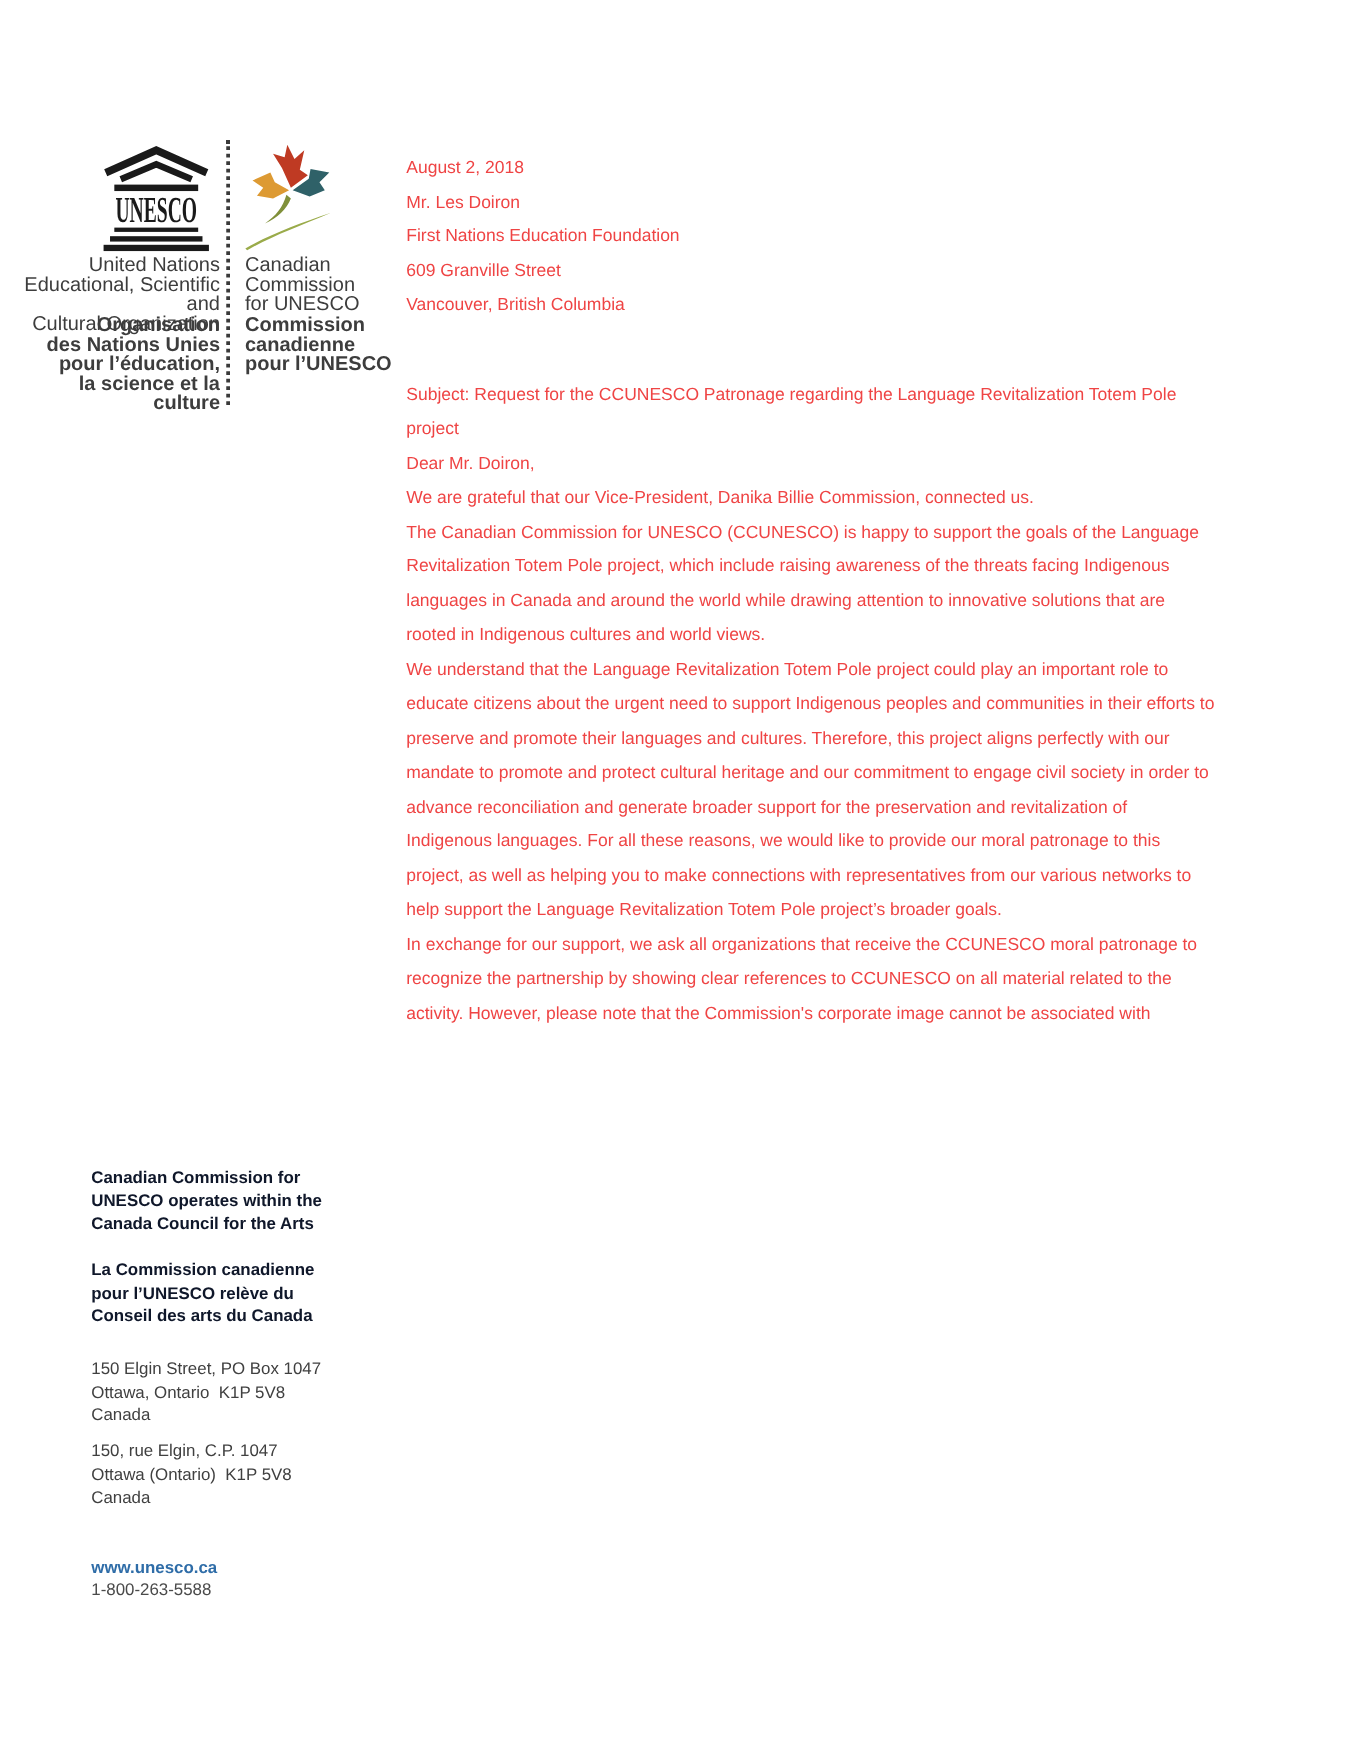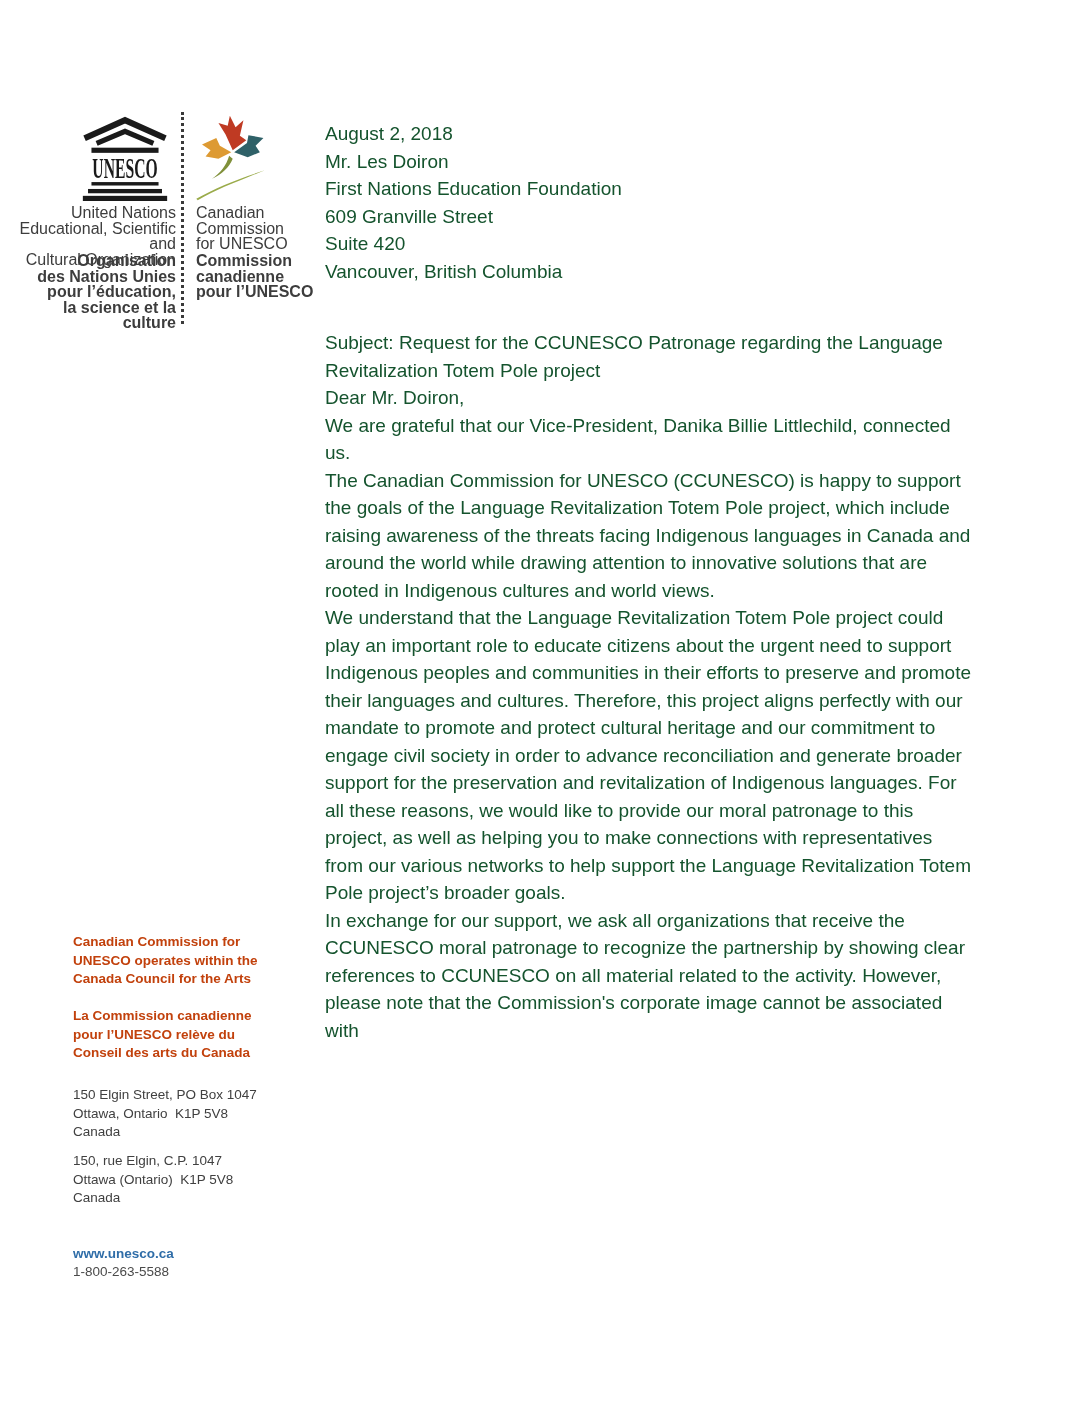--- a/index.html
+++ b/index.html
@@ -21,29 +21,29 @@
   .caption{
     position:absolute;
     font-size:16px;line-height:15.5px;color:#3d3d3d;
   }
   .cap-right{left:18px;width:158px;text-align:right;}
   .cap-left{left:196px;text-align:left;}
   .cap-row1{top:205px;}
   .cap-row2{top:253px;font-weight:bold;}
   
   .side{position:absolute;left:73px;width:196px;font-size:13.5px;line-height:18.5px;}
-  .side-note{color:#c2410c;font-weight:600;}
+  .side-note{color:#0f172a;font-weight:600;}
   .side-addr{color:#404040;}
   .addr-line{white-space:pre-wrap;}
   .side-phone{color:#4a4a4a;margin-top:37px;}
   .side-web{color:#2f6da8;font-weight:bold;text-decoration:none;display:block;}
   
   .main{
     position:absolute;left:325px;top:120px;width:648px;
-    font-size:19px;line-height:27.5px;color:#14532d;
+    font-size:14px;line-height:27.5px;color:#ef4444;
   }
   .main p{margin:0;}
   .date{margin-bottom:74px;}
   .recipient{margin-bottom:44px;}
   .subject{margin-bottom:60px;}
   .salutation{margin-bottom:27px;}
   .para{margin-bottom:22px;}
   .para3{margin-bottom:19px;}
 </style>
 </head>
@@ -116,27 +116,26 @@
   <div class="side side-phone" style="top:1226px;">1-800-263-5588</div>
   <a class="side side-web" style="top:1245px;" href="#">www.unesco.ca</a>
 
   <div class="main">
     <p class="date">August 2, 2018</p>
 
     <div class="recipient">
       <div>Mr. Les Doiron</div>
       <div>First Nations Education Foundation</div>
       <div>609 Granville Street</div>
-      <div>Suite 420</div>
       <div>Vancouver, British Columbia</div>
     </div>
 
     <p class="subject">Subject: Request for the CCUNESCO Patronage regarding the Language Revitalization Totem Pole project</p>
 
     <p class="salutation">Dear Mr. Doiron,</p>
 
-    <p class="para">We are grateful that our Vice-President, Danika Billie Littlechild, connected us.</p>
+    <p class="para">We are grateful that our Vice-President, Danika Billie Commission, connected us.</p>
     <p class="para">The Canadian Commission for UNESCO (CCUNESCO) is happy to support the goals of the Language Revitalization Totem Pole project, which include raising awareness of the threats facing Indigenous languages in Canada and around the world while drawing attention to innovative solutions that are rooted in Indigenous cultures and world views.</p>
     <p class="para para3">We understand that the Language Revitalization Totem Pole project could play an important role to educate citizens about the urgent need to support Indigenous peoples and communities in their efforts to preserve and promote their languages and cultures. Therefore, this project aligns perfectly with our mandate to promote and protect cultural heritage and our commitment to engage civil society in order to advance reconciliation and generate broader support for the preservation and revitalization of Indigenous languages. For all these reasons, we would like to provide our moral patronage to this project, as well as helping you to make connections with representatives from our various networks to help support the Language Revitalization Totem Pole project’s broader goals.</p>
     <p class="para">In exchange for our support, we ask all organizations that receive the CCUNESCO moral patronage to recognize the partnership by showing clear references to CCUNESCO on all material related to the activity. However, please note that the Commission's corporate image cannot be associated with</p>
   </div>
 
 </div>
 
 </body></html>

